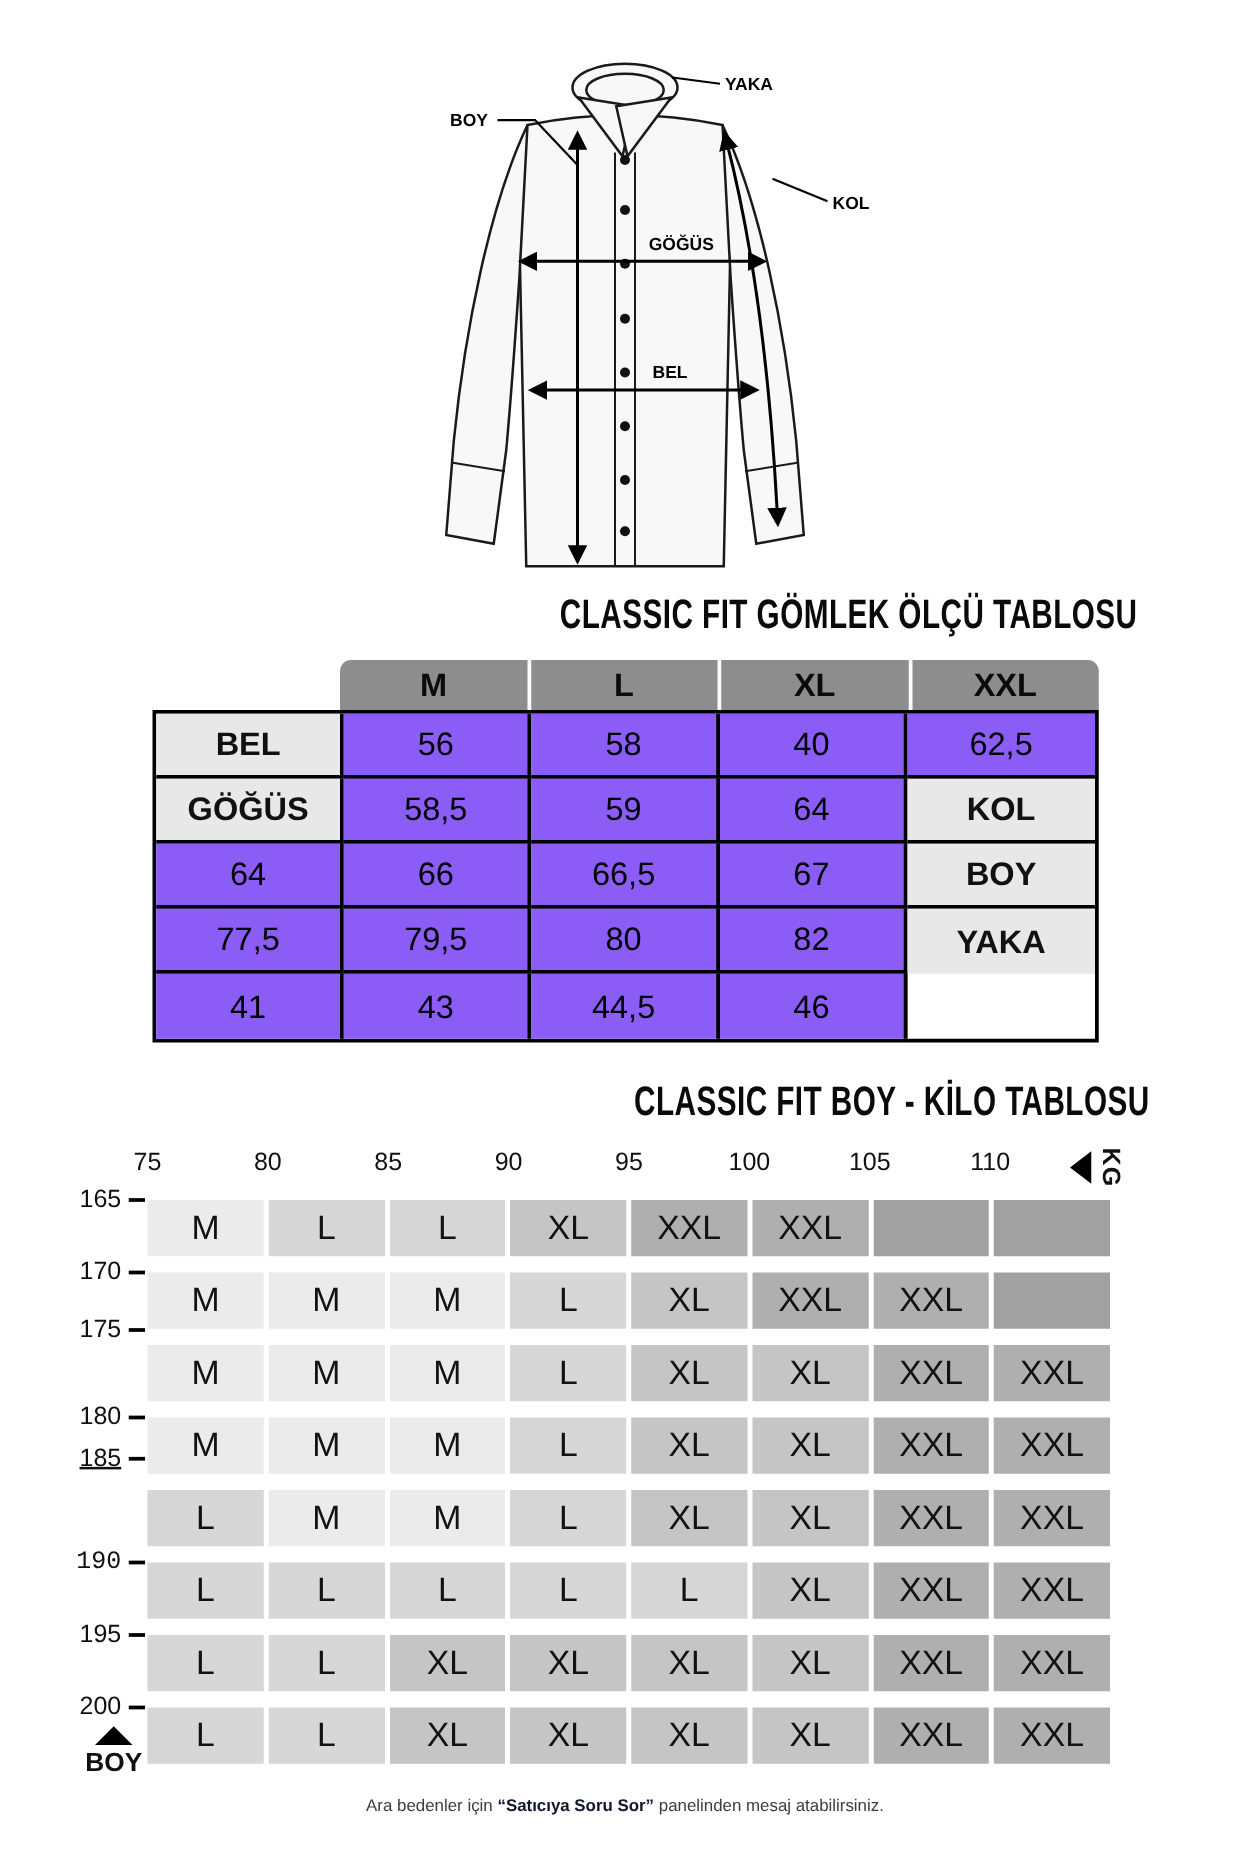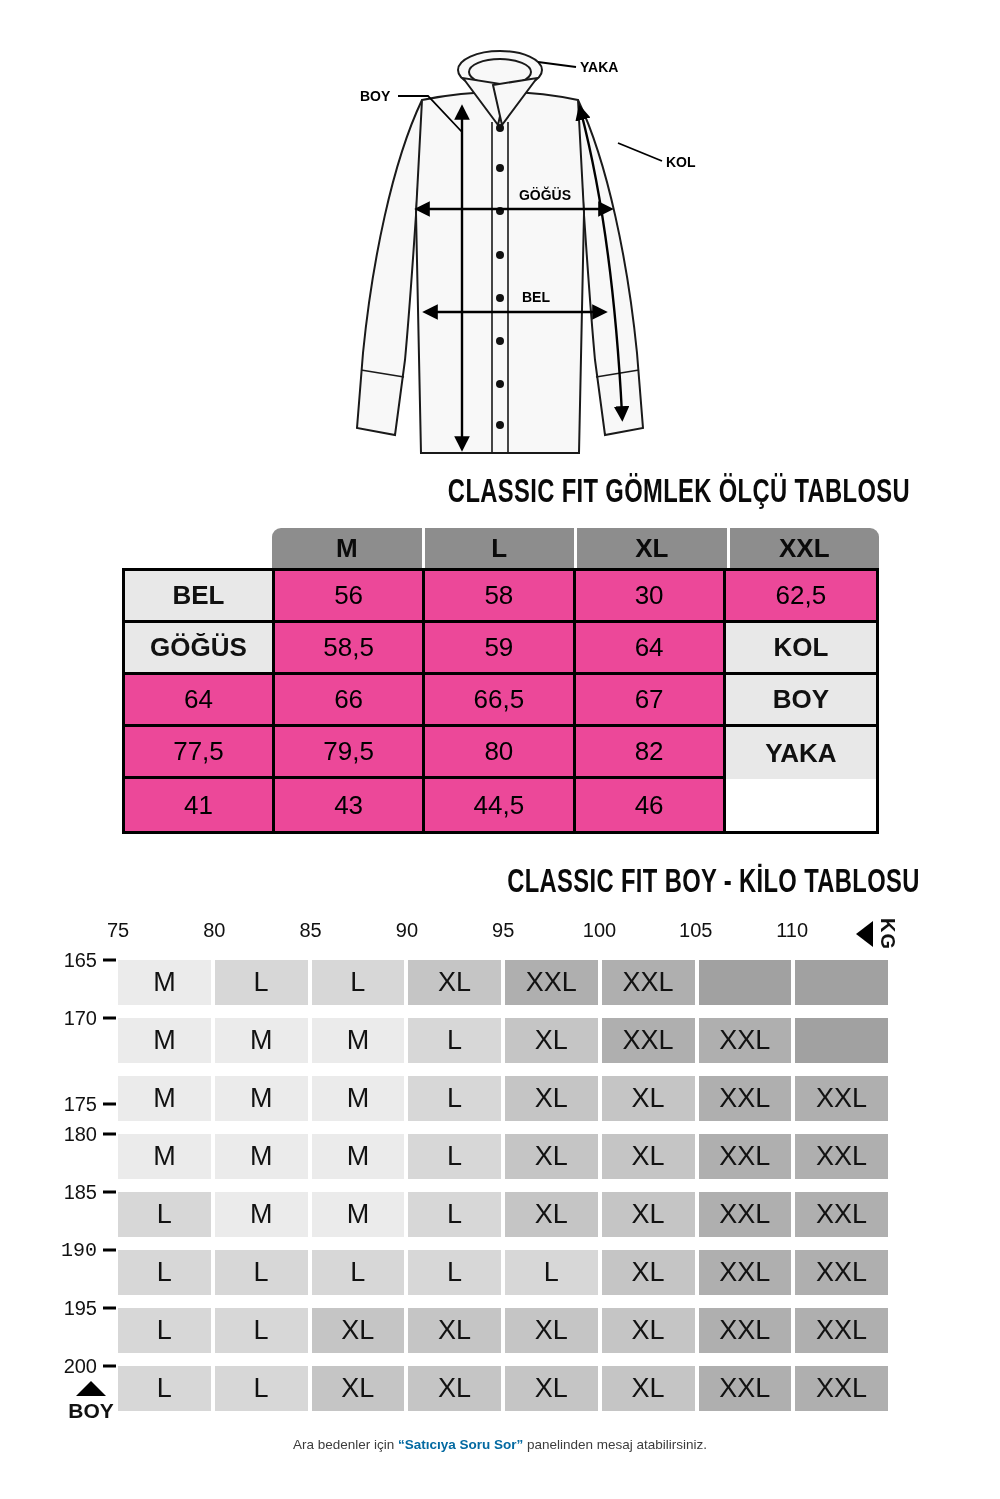--- a/index.html
+++ b/index.html
@@ -25,21 +25,21 @@
   
   .size-head{position:absolute;left:272px;top:528px;width:607px;height:40px;
     display:grid;grid-template-columns:repeat(4,1fr);gap:3px}
   .hcell{background:#8d8d8d;display:flex;align-items:center;justify-content:center;
     font-weight:700;font-size:26px;color:#0b0b0b}
   .hcell:first-child{border-top-left-radius:9px}
   .hcell:last-child{border-top-right-radius:9px}
   .size-body{position:absolute;left:122px;top:568px;width:757px;
     display:grid;grid-template-columns:150px repeat(4,1fr);border:3px solid #000;background:#fff}
   .size-body>div{height:52px;display:flex;align-items:center;justify-content:center;
-    border-right:3px solid #000;border-bottom:3px solid #000;background:#ec4899;font-size:26px}
+    border-right:3px solid #000;border-bottom:3px solid #000;background:#8b5cf6;font-size:26px}
   .size-body>div:nth-child(5n){border-right:none}
   .size-body>div:nth-last-child(-n+5){border-bottom:none}
   .size-body .lcell{background:#e8e8e8;font-weight:700}
   .size-body .vcell{font-weight:400;color:#000}
 
   
   .kgtick{position:absolute;top:919px;transform:translateX(-50%);font-size:20px;font-weight:400;color:#111}
   .kg-axis{position:absolute;left:856px;top:911px;height:46px;display:flex;align-items:center;gap:3px}
   .kg-arrow{width:0;height:0;border-top:13px solid transparent;border-bottom:13px solid transparent;border-right:17px solid #000}
   .kg-text{writing-mode:vertical-rl;font-weight:700;font-size:20px;letter-spacing:1px}
@@ -47,21 +47,21 @@
     display:flex;align-items:center;justify-content:flex-end;gap:6px;font-size:20px;color:#111}
   .boytick .dash{width:13px;height:3px;background:#000}
   .matrix-grid{position:absolute;left:118px;top:960px;width:770px;display:grid;
     grid-template-columns:repeat(8,1fr);column-gap:4px;row-gap:13px;grid-auto-rows:45px}
   .mcell{display:flex;align-items:center;justify-content:center;font-size:27px;color:#121212}
   .boy-axis{position:absolute;left:62px;top:1381px;width:58px;display:flex;flex-direction:column;align-items:center;gap:3px}
   .boy-arrow{width:0;height:0;border-left:15px solid transparent;border-right:15px solid transparent;border-bottom:15px solid #000}
   .boy-text{font-weight:700;font-size:21px}
 
   .footer{position:absolute;top:1437px;width:100%;text-align:center;font-size:13.5px;color:#3c3c3c}
-  .footer b{color:#0369a1}
+  .footer b{color:#0f172a}
 </style>
 </head>
 <body>
 
 <div class="page">
 
   <svg class="shirt" viewBox="0 0 460 435">
     <defs>
       <marker id="ah" viewBox="0 0 10 10" markerWidth="6.5" markerHeight="6.5" refX="5" refY="5" orient="auto-start-reverse">
         <path d="M0,0 L10,5 L0,10 Z" fill="#000"></path>
@@ -125,21 +125,21 @@
   <div class="size-head" id="size-head">
       <div class="hcell">M</div>
       <div class="hcell">L</div>
       <div class="hcell">XL</div>
       <div class="hcell">XXL</div>
     </div>
   <div class="size-body" id="size-body">
       <div class="lcell">BEL</div>
       <div class="vcell">56</div>
       <div class="vcell">58</div>
-      <div class="vcell">30</div>
+      <div class="vcell">40</div>
       <div class="vcell">62,5</div>
       <div class="lcell">GÖĞÜS</div>
       <div class="vcell">58,5</div>
       <div class="vcell">59</div>
       <div class="vcell">64</div>
       <div class="lcell">KOL</div>
       <div class="vcell">64</div>
       <div class="vcell">66</div>
       <div class="vcell">66,5</div>
       <div class="vcell">67</div>
@@ -176,29 +176,29 @@
 
   <div id="boy-ticks">
       <div class="boytick" style="top: 960px;">
         <span>165</span>
         <span class="dash"></span>
       </div>
       <div class="boytick" style="top: 1018px;">
         <span>170</span>
         <span class="dash"></span>
       </div>
-      <div class="boytick" style="top: 1104px;">
+      <div class="boytick" style="top: 1064px;">
         <span>175</span>
         <span class="dash"></span>
       </div>
       <div class="boytick" style="top: 1134px;">
         <span>180</span>
         <span class="dash"></span>
       </div>
-      <div class="boytick" style="top: 1192px;">
+      <div class="boytick" style="top: 1167px; text-decoration: underline;">
         <span>185</span>
         <span class="dash"></span>
       </div>
       <div class="boytick" style="top: 1250px; font-family: Liberation Mono, monospace;">
         <span>190</span>
         <span class="dash"></span>
       </div>
       <div class="boytick" style="top: 1308px;">
         <span>195</span>
         <span class="dash"></span>

